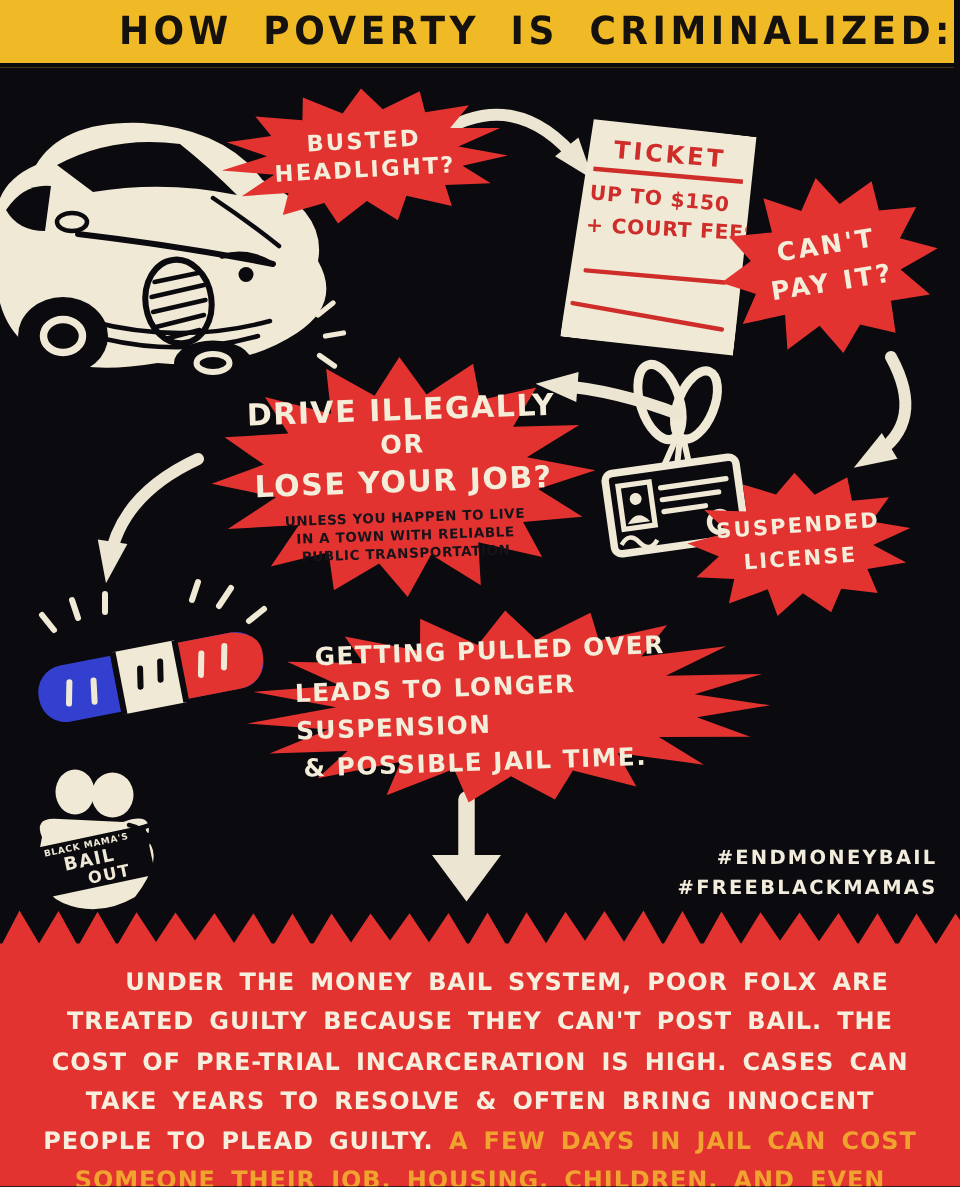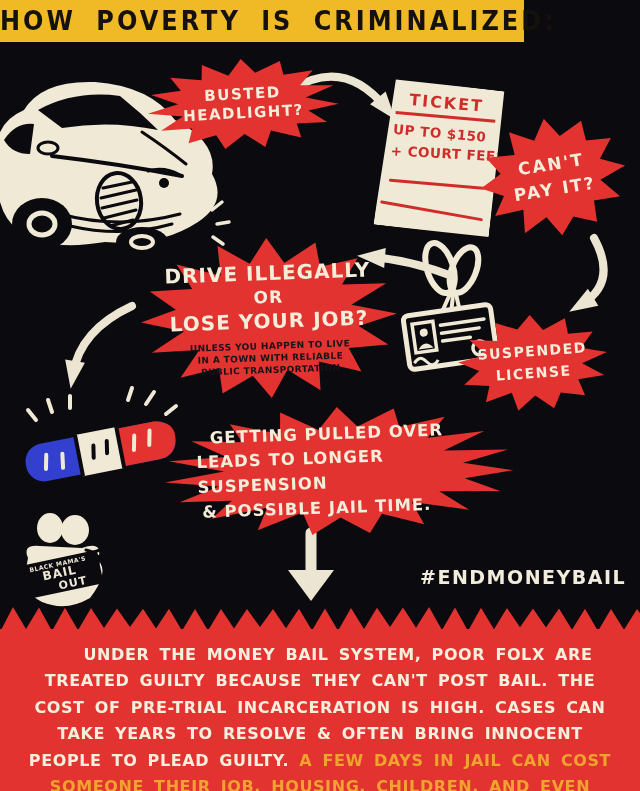--- a/index.html
+++ b/index.html
@@ -5,22 +5,22 @@
   :root{
     --black:#0b0a0e; --red:#e23330; --yellow:#efba25; --cream:#f0e9d6;
     --hl-yellow:#f0a32e; --blue:#3340cf; --ticket-red:#cf2d2a;
   }
   *{margin:0;padding:0;box-sizing:border-box;}
   html,body{background:#222;}
   body{font-family:"DejaVu Sans",sans-serif;}
   #poster{position:relative;width:640px;height:791px;background:var(--black);overflow:hidden;margin:0 auto;}
 
   
-  .header{position:absolute;left:0;top:0;width:524px;height:45px;background:var(--yellow);
-    display:flex;align-items:center;justify-content:flex-start;border-bottom:3px solid var(--black);}
+  .header{position:absolute;left:0;top:0;width:636px;height:45px;background:var(--yellow);
+    display:flex;align-items:center;justify-content:flex-end;border-bottom:3px solid var(--black);}
   .header .title{font-size:24px;font-weight:700;color:#14110f;letter-spacing:3px;word-spacing:9px;
     transform:scaleY(1.08);white-space:nowrap;}
 
   
   .abs{position:absolute;}
   svg{display:block;overflow:visible;}
 
   
   .burst{position:absolute;display:flex;flex-direction:column;align-items:center;justify-content:center;
     text-align:center;z-index:3;color:#f4edda;font-weight:700;}
@@ -43,21 +43,21 @@
   .ticket .t-title{font-size:16px;letter-spacing:2px;text-align:center;border-bottom:3px solid var(--ticket-red);
     padding-bottom:3px;transform:rotate(-2deg);}
   .ticket .t-line{font-size:13.5px;letter-spacing:.5px;margin-top:7px;transform:rotate(-2deg);white-space:nowrap;}
   .ticket .t-fees{transform:rotate(-4deg);margin-top:4px;}
   .ticket .rule{height:3px;background:var(--ticket-red);border-radius:2px;}
   .rule.r1{margin:22px 2px 0;transform:rotate(-2deg);}
   .rule.r2{margin:24px 0 0 -4px;transform:rotate(3deg);}
 
   
   .hashtags{left:420px;top:563px;width:205px;text-align:right;color:#f2ecdc;font-weight:700;
-    font-size:19px;letter-spacing:1.5px;line-height:1.5;z-index:1;}
+    font-size:13px;letter-spacing:1.5px;line-height:1.5;z-index:1;}
 
   
   .logo{left:16px;top:510px;width:94px;height:102px;z-index:1;}
   .logo-banner{position:absolute;left:3px;top:48px;width:82px;height:34px;background:var(--black);
     transform:rotate(-12deg);color:#efe8d6;text-align:center;border-radius:3px;padding-top:2px;}
   .logo-banner .arc{display:block;font-size:6px;font-weight:700;letter-spacing:.5px;}
   .logo-banner .big{display:block;font-size:12px;font-weight:700;letter-spacing:1px;line-height:1.05;}
   .logo-banner .out{margin-left:22px;font-size:11px;}
 
   
@@ -235,20 +235,21 @@
     </svg>
     <div class="logo-banner">
       <span class="arc">BLACK MAMA'S</span>
       <span class="big">BAIL</span>
       <span class="big out">OUT</span>
     </div>
   </div>
 
   <div class="abs hashtags">
     <div>#ENDMONEYBAIL</div>
+    <div>#FREEBLACKMAMAS</div>
   </div>
 
   <div class="footer">
     <svg class="zz" id="zz" width="640" height="40" viewBox="0 0 640 40">
       <polygon id="zz-poly" fill="#e23330" points="0,28 13,3.0 26,25.0 39,3.4 52,26.9 65,3.8 78,26.3 91,4.1 104,24.0 117,4.4 130,23.0 143,4.7 156,24.6 169,4.8 182,26.7 195,5.0 208,26.6 221,5.0 234,24.4 247,5.0 260,23.0 273,4.9 286,24.2 299,4.7 312,26.4 325,4.4 338,26.8 351,4.1 364,24.9 377,3.8 390,23.1 403,3.4 416,23.8 429,3.0 442,26.1 455,3.4 468,27.0 481,3.7 494,25.3 507,4.1 520,23.2 533,4.4 546,23.5 559,4.6 572,25.7 585,4.8 598,27.0 611,5.0 624,25.7 637,5.0 650,23.5 666,40 0,40"></polygon>
     </svg>
     <div class="footer-body">
       <p class="footer-text">
         <span class="white">UNDER THE MONEY BAIL SYSTEM, POOR FOLX ARE TREATED GUILTY BECAUSE THEY CAN'T POST BAIL. THE COST OF PRE-TRIAL INCARCERATION IS HIGH. CASES CAN TAKE YEARS TO RESOLVE &amp; OFTEN BRING INNOCENT PEOPLE TO PLEAD GUILTY.</span>
         <span class="yellow">A FEW DAYS IN JAIL CAN COST SOMEONE THEIR JOB, HOUSING, CHILDREN, AND EVEN THEIR LIFE.</span>

